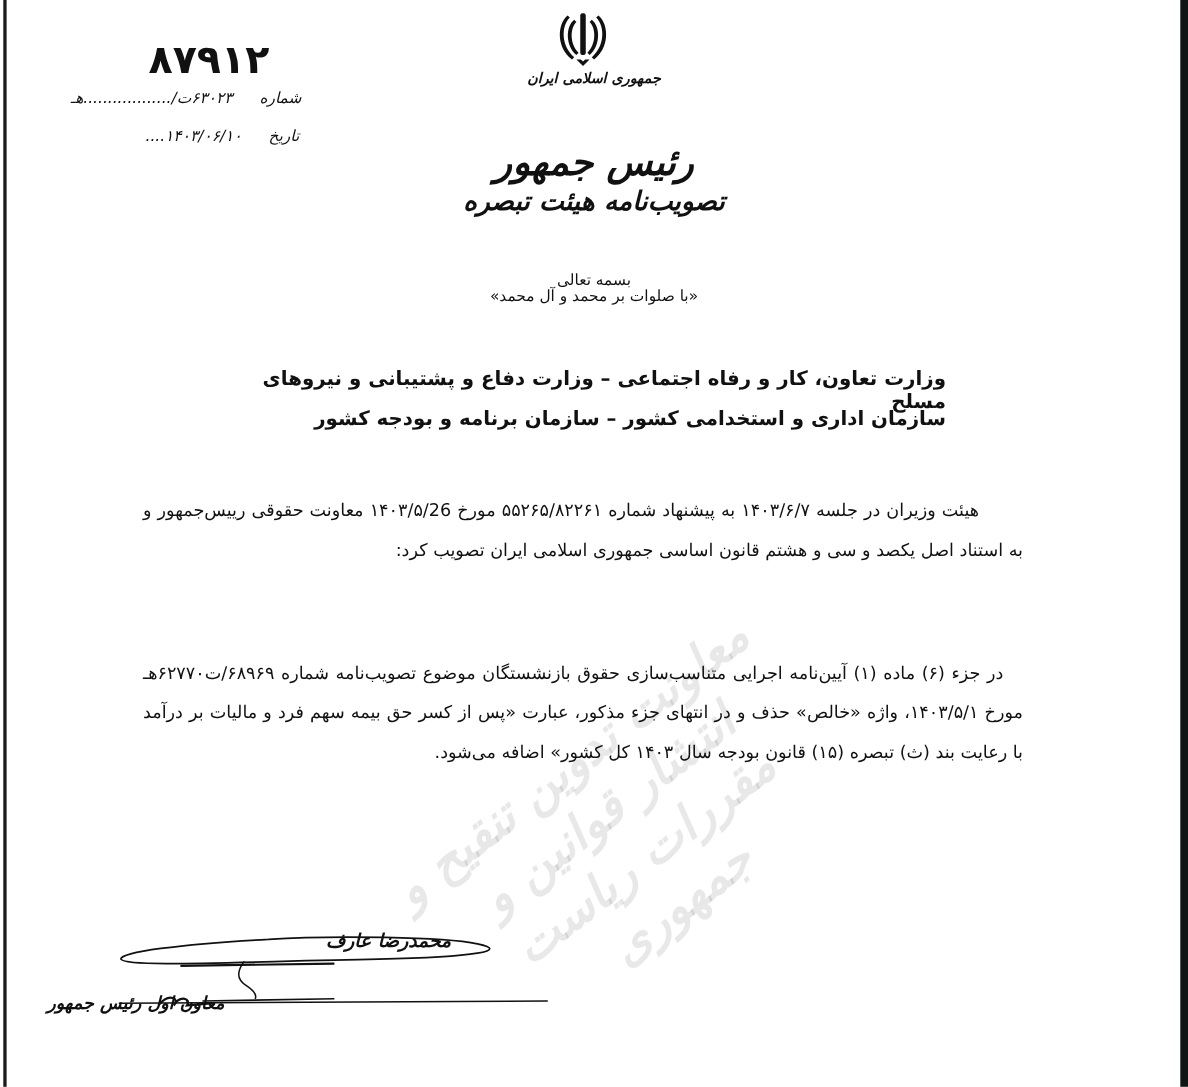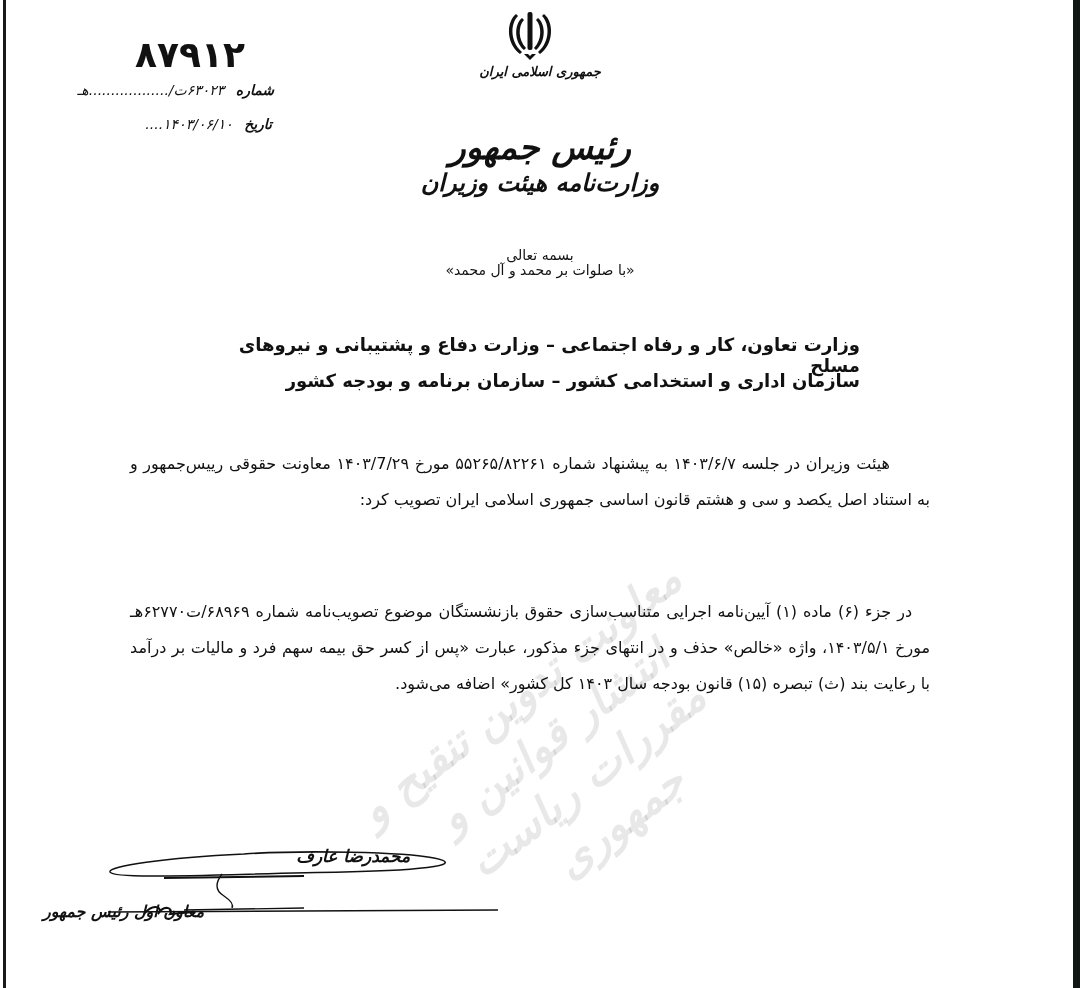--- a/index.html
+++ b/index.html
@@ -15,21 +15,21 @@
       position: absolute; left: 1073px; top: 0; width: 7px; height: 988px; background: #101614;
     }
     .doc-number {
       position: absolute; left: 135px; top: 34px; font-size: 36px; font-weight: bold;
       letter-spacing: 2px; direction: ltr; font-family: "DejaVu Sans", sans-serif;
     }
     .meta-row {
       position: absolute; direction: rtl; font-size: 14px; font-style: italic;
       white-space: nowrap;
     }
-    .meta-row .meta-label { font-weight: bold; margin-left: 7px; font-style: italic; }
+    .meta-row .meta-label { font-weight: normal; margin-left: 20px; font-style: italic; }
     .meta-row.number-row { right: 806px; top: 82px; }
     .meta-row.date-row { right: 808px; top: 116px; }
 
     .emblem { position: absolute; left: 506px; top: 10px; width: 48px; height: 52px; }
     .header-text { position: absolute; left: 380px; width: 320px; text-align: center; direction: rtl; }
     .republic { top: 64px; font-size: 13px; font-weight: bold; font-style: italic; }
     .president { top: 108px; font-size: 34px; font-weight: bold; font-style: italic; font-family: "DejaVu Serif", serif; margin-top: 19px; }
     .decree-title { top: 168px; font-size: 24px; font-weight: bold; font-style: italic; font-family: "DejaVu Serif", serif; }
     .basmala { top: 247px; font-size: 14px; }
     .salawat { top: 262px; font-size: 14px; }
@@ -89,28 +89,28 @@
     <path d="M16 8 C8 14 8 32 18 40 L20 38 C12 30 12 16 18 10 Z"></path>
     <path d="M32 8 C40 14 40 32 30 40 L28 38 C36 30 36 16 30 10 Z"></path>
     <path d="M10 4 C0 12 0 34 14 44 L16 42 C4 32 4 14 12 6 Z"></path>
     <path d="M38 4 C48 12 48 34 34 44 L32 42 C44 32 44 14 36 6 Z"></path>
     <path d="M18 44 L24 50 L30 44 L26 44 L24 46 L22 44 Z"></path>
   </g>
 </svg>
 
 <div class="header-text republic">جمهوری اسلامی ایران</div>
 <div class="header-text president">رئیس جمهور</div>
-<div class="header-text decree-title">وزارت‌نامه هیئت وزیران</div>
+<div class="header-text decree-title">تصویب‌نامه هیئت تبصره</div>
 <div class="header-text basmala">بسمه تعالی</div>
 <div class="header-text salawat">«با صلوات بر محمد و آل محمد»</div>
 
 <div class="addressee line1">وزارت تعاون، کار و رفاه اجتماعی – وزارت دفاع و پشتیبانی و نیروهای مسلح</div>
 <div class="addressee line2">سازمان اداری و استخدامی کشور – سازمان برنامه و بودجه کشور</div>
 
-<div class="body-text para1">هیئت وزیران در جلسه ۱۴۰۳/۶/۷ به پیشنهاد شماره ۵۵۲۶۵/۸۲۲۶۱ مورخ ۱۴۰۳/7/۲۹ معاونت حقوقی رییس‌جمهور و به استناد اصل یکصد و سی و هشتم قانون اساسی جمهوری اسلامی ایران تصویب کرد:</div>
+<div class="body-text para1">هیئت وزیران در جلسه ۱۴۰۳/۶/۷ به پیشنهاد شماره ۵۵۲۶۵/۸۲۲۶۱ مورخ ۱۴۰۳/۵/26 معاونت حقوقی رییس‌جمهور و به استناد اصل یکصد و سی و هشتم قانون اساسی جمهوری اسلامی ایران تصویب کرد:</div>
 <div class="body-text para2">در جزء (۶) ماده (۱) آیین‌نامه اجرایی متناسب‌سازی حقوق بازنشستگان موضوع تصویب‌نامه شماره ۶۸۹۶۹/ت۶۲۷۷۰هـ مورخ ۱۴۰۳/۵/۱، واژه «خالص» حذف و در انتهای جزء مذکور، عبارت «پس از کسر حق بیمه سهم فرد و مالیات بر درآمد با رعایت بند (ث) تبصره (۱۵) قانون بودجه سال ۱۴۰۳ کل کشور» اضافه می‌شود.</div>
 
 <div class="signature-block">
   <svg width="400" height="100" viewBox="0 0 400 100">
     <path d="M140 16 C60 20 4 28 6 34 C10 42 120 36 240 34 C330 32 360 26 330 20 C300 14 200 12 140 16" fill="none" stroke="#111" stroke-width="1.6"></path>
     <path d="M60 40 L200 38" stroke="#111" stroke-width="2"></path>
     <path d="M118 36 C112 44 110 52 120 58 C126 62 130 66 128 70" fill="none" stroke="#111" stroke-width="1.4"></path>
     <path d="M40 76 C50 64 60 70 54 76 C60 66 70 70 66 76 L90 74" fill="none" stroke="#111" stroke-width="2"></path>
     <path d="M80 72 L200 70" stroke="#111" stroke-width="1.4"></path>
     <path d="M4 74 L394 72" stroke="#111" stroke-width="1.4"></path>

